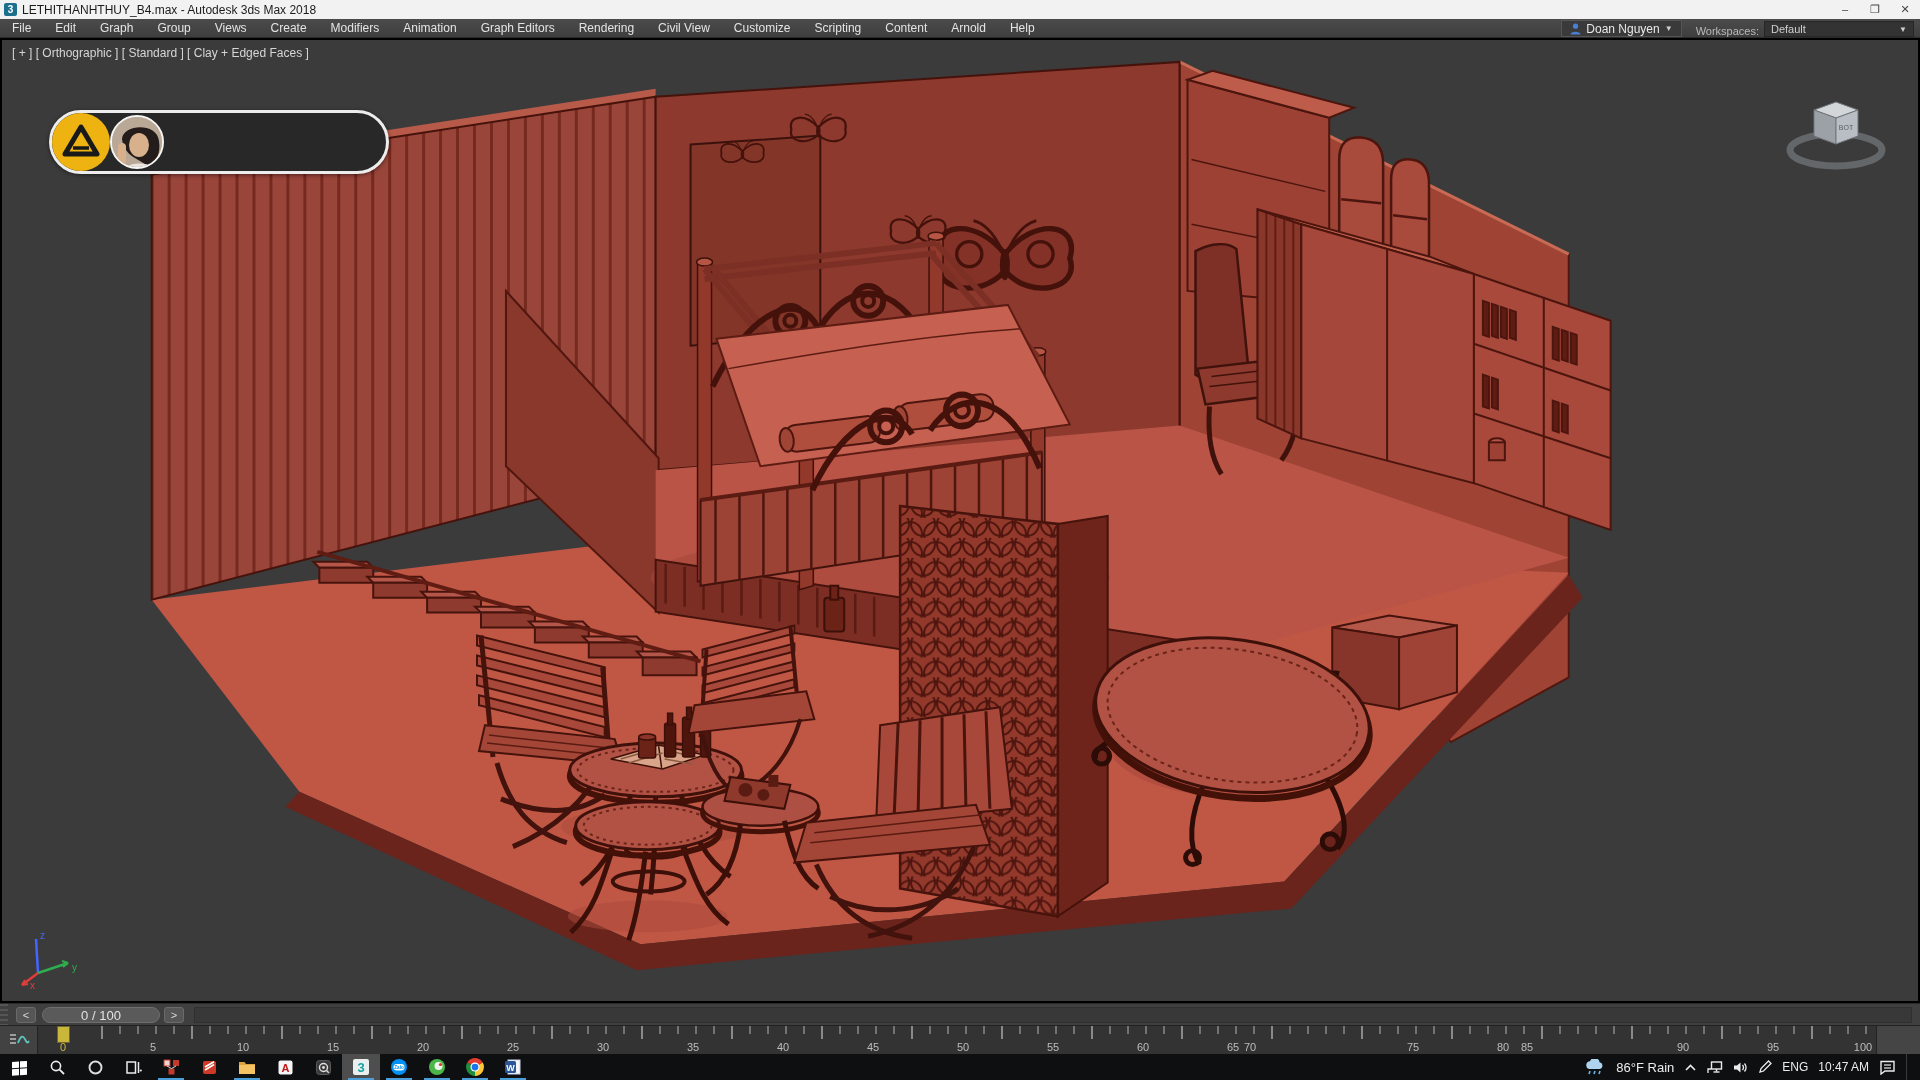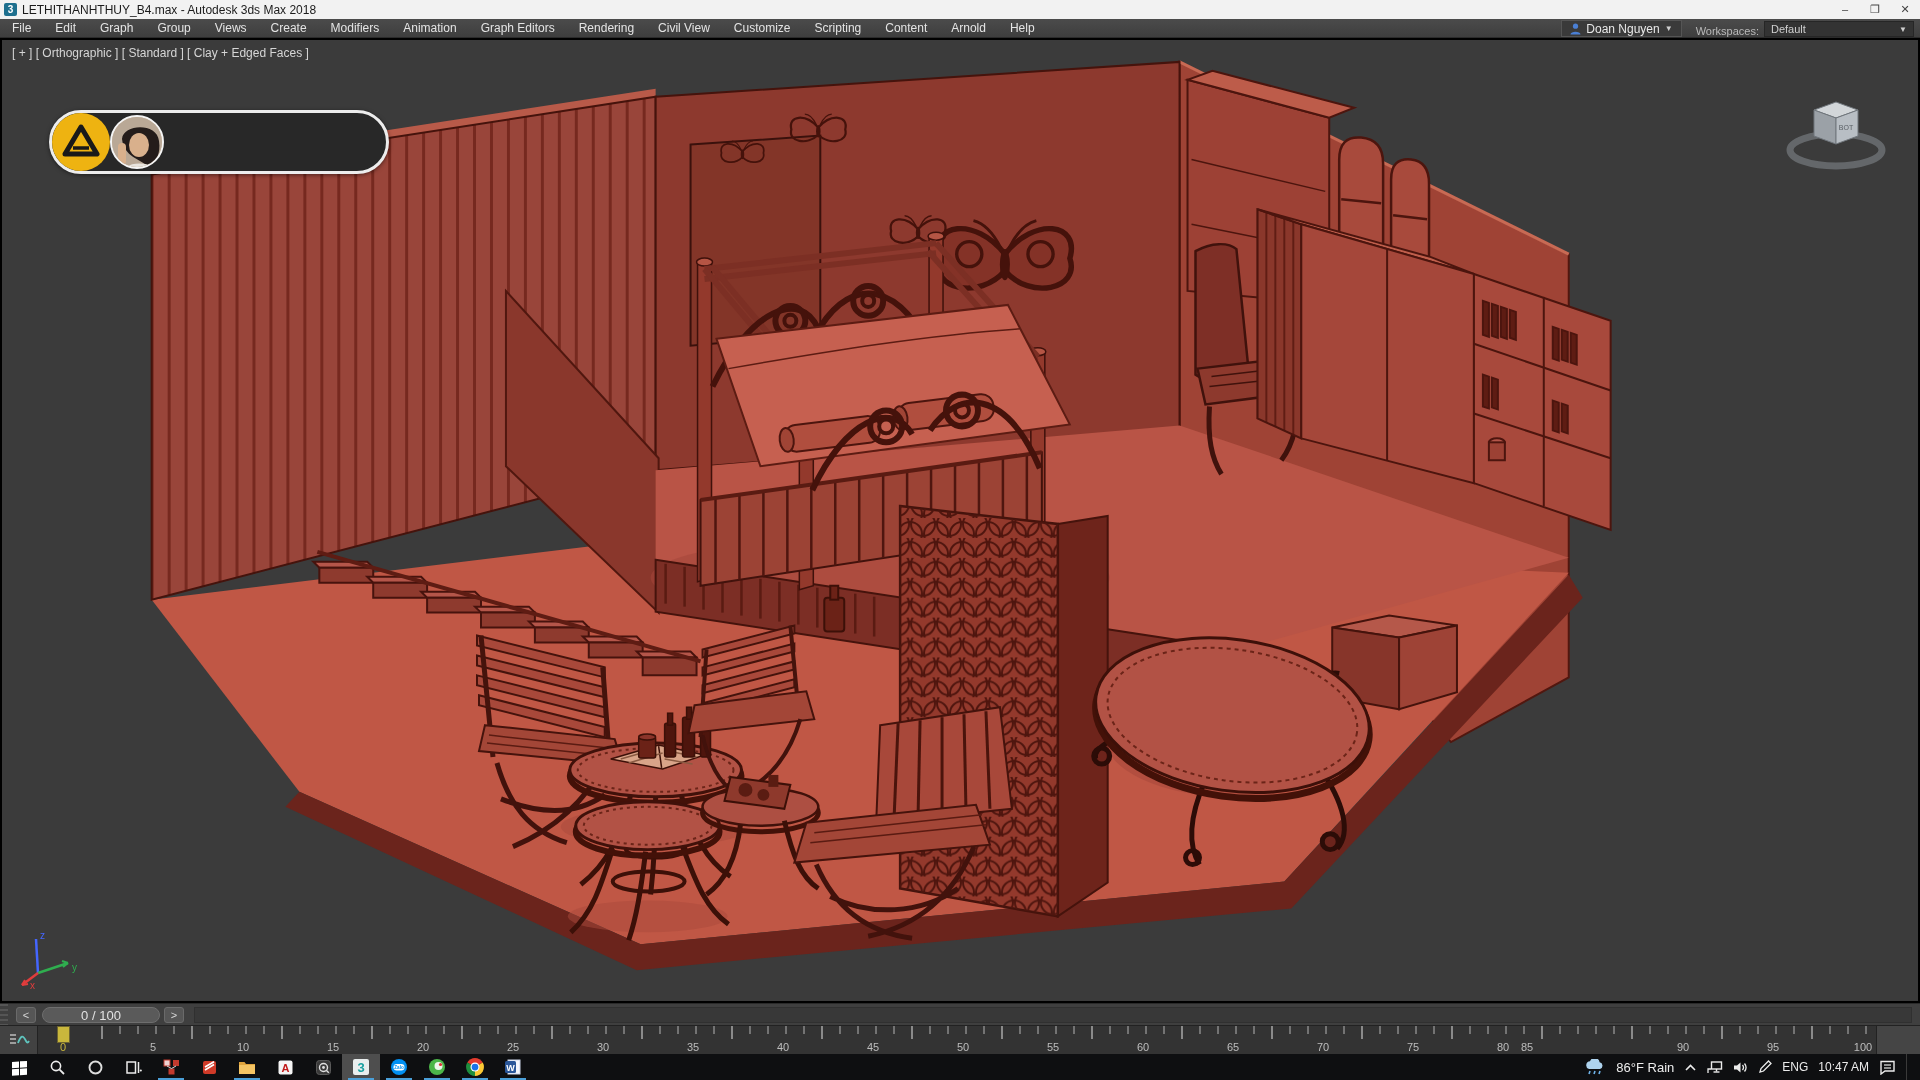--- a/index.html
+++ b/index.html
@@ -561,21 +561,21 @@
       <span class="tick-num" style="left: 385px;">20</span>
       <span class="tick-num" style="left: 475px;">25</span>
       <span class="tick-num" style="left: 565px;">30</span>
       <span class="tick-num" style="left: 655px;">35</span>
       <span class="tick-num" style="left: 745px;">40</span>
       <span class="tick-num" style="left: 835px;">45</span>
       <span class="tick-num" style="left: 925px;">50</span>
       <span class="tick-num" style="left: 1015px;">55</span>
       <span class="tick-num" style="left: 1105px;">60</span>
       <span class="tick-num" style="left: 1195px;">65</span>
-      <span class="tick-num" style="left: 1285px; text-align: center;">70</span>
+      <span class="tick-num" style="left: 1212px; text-align: center;">70</span>
       <span class="tick-num" style="left: 1375px;">75</span>
       <span class="tick-num" style="left: 1465px; text-align: right;">80</span>
       <span class="tick-num" style="left: 1470px; padding-left: 38px;">85</span>
       <span class="tick-num" style="left: 1645px;">90</span>
       <span class="tick-num" style="left: 1735px;">95</span>
       <span class="tick-num" style="left: 1825px;">100</span>
     </div>
   <div class="ruler-cap"></div>
 </div>
 

